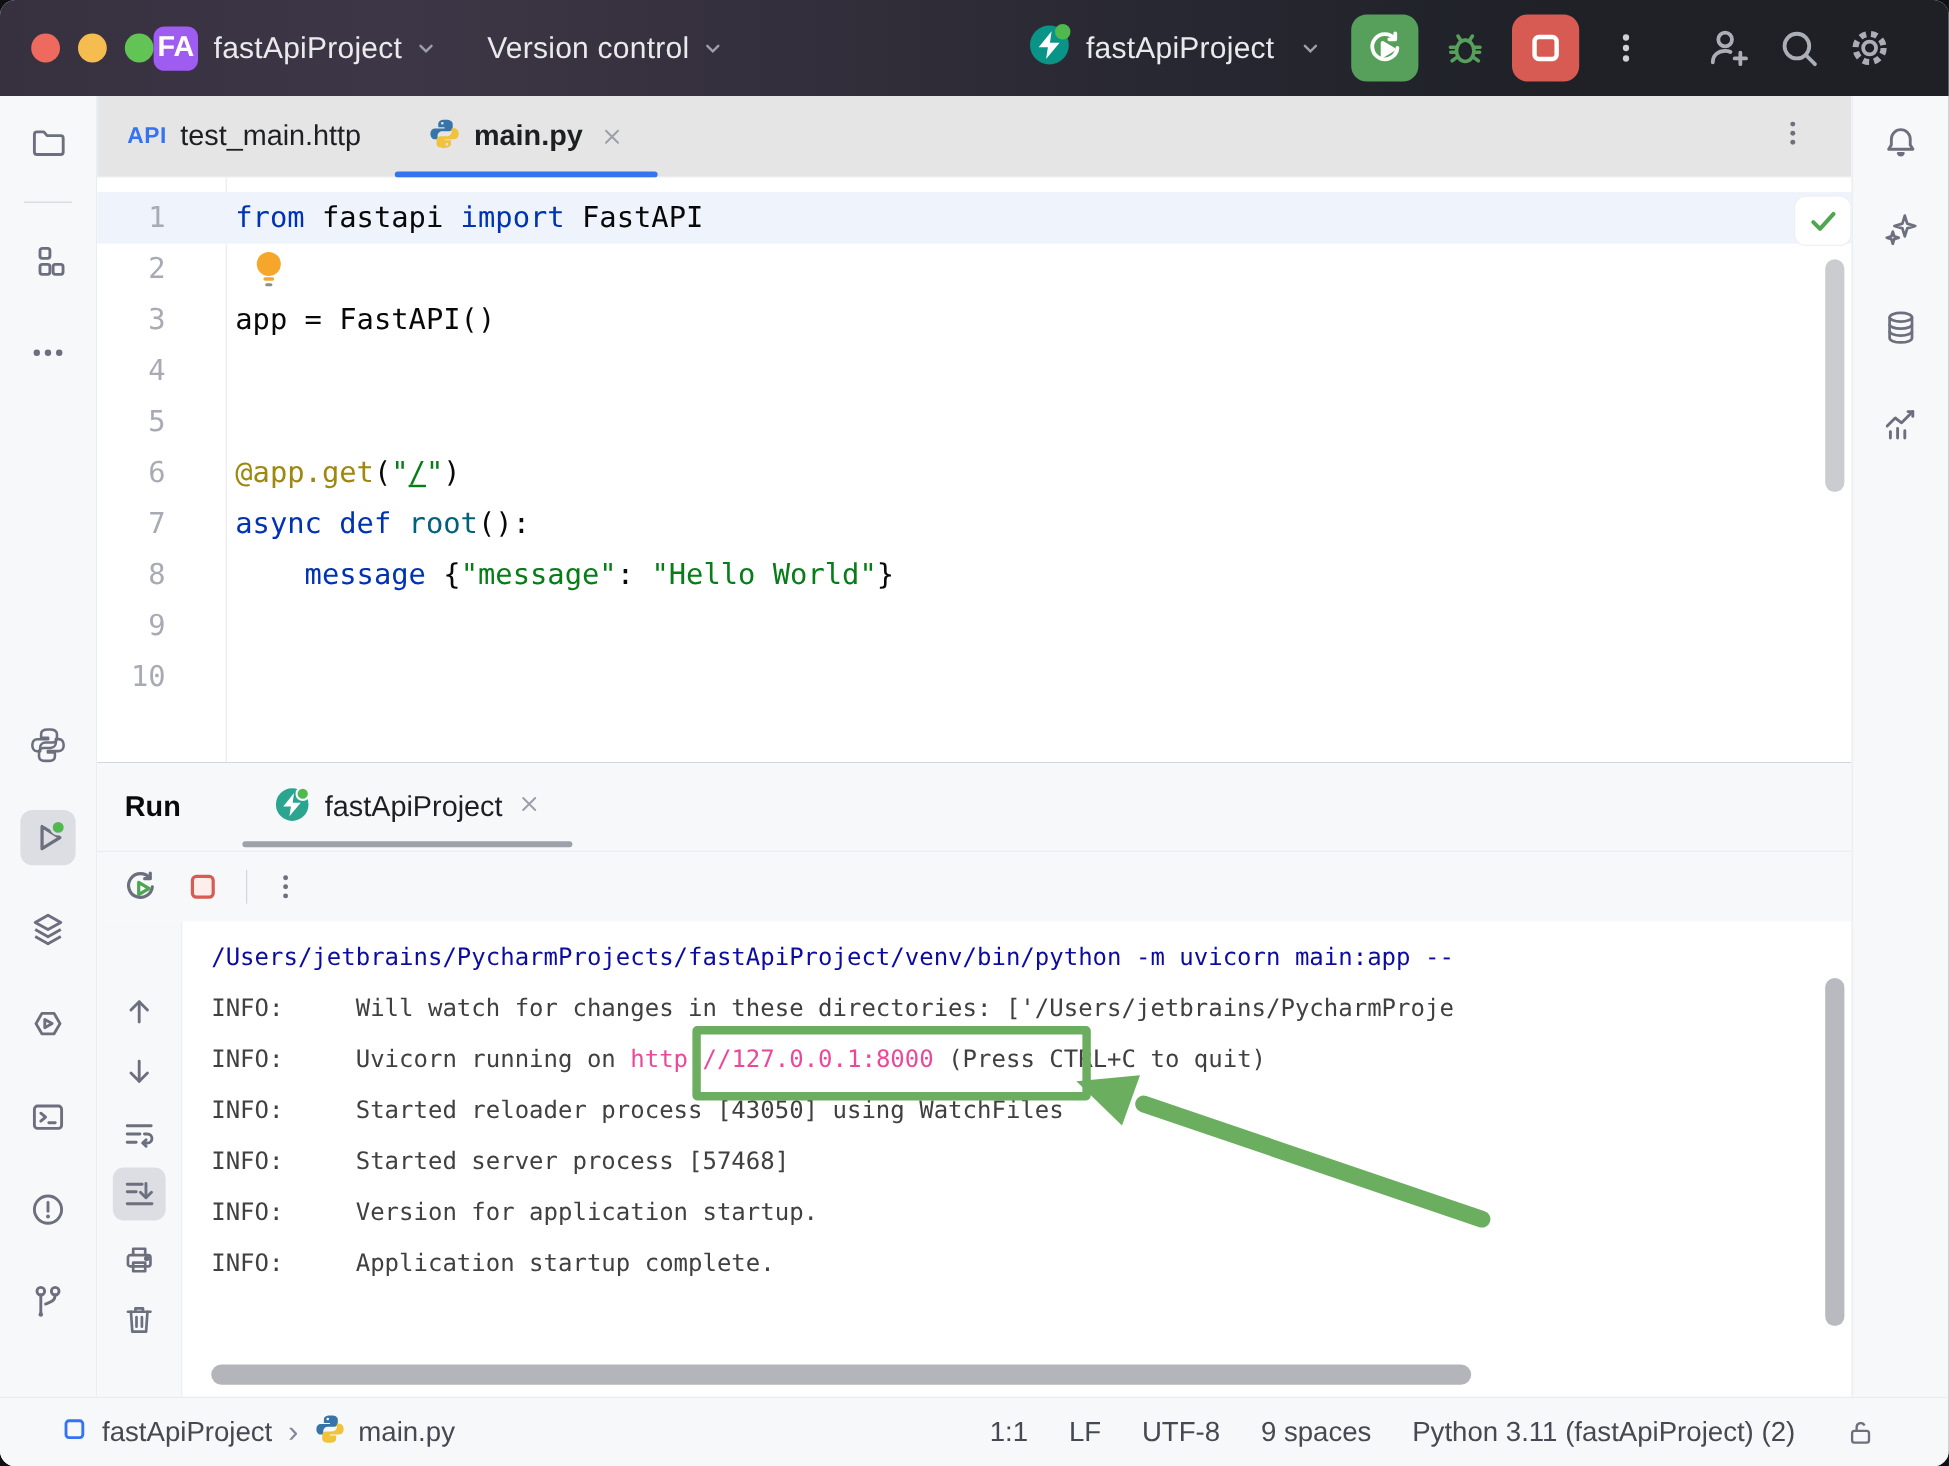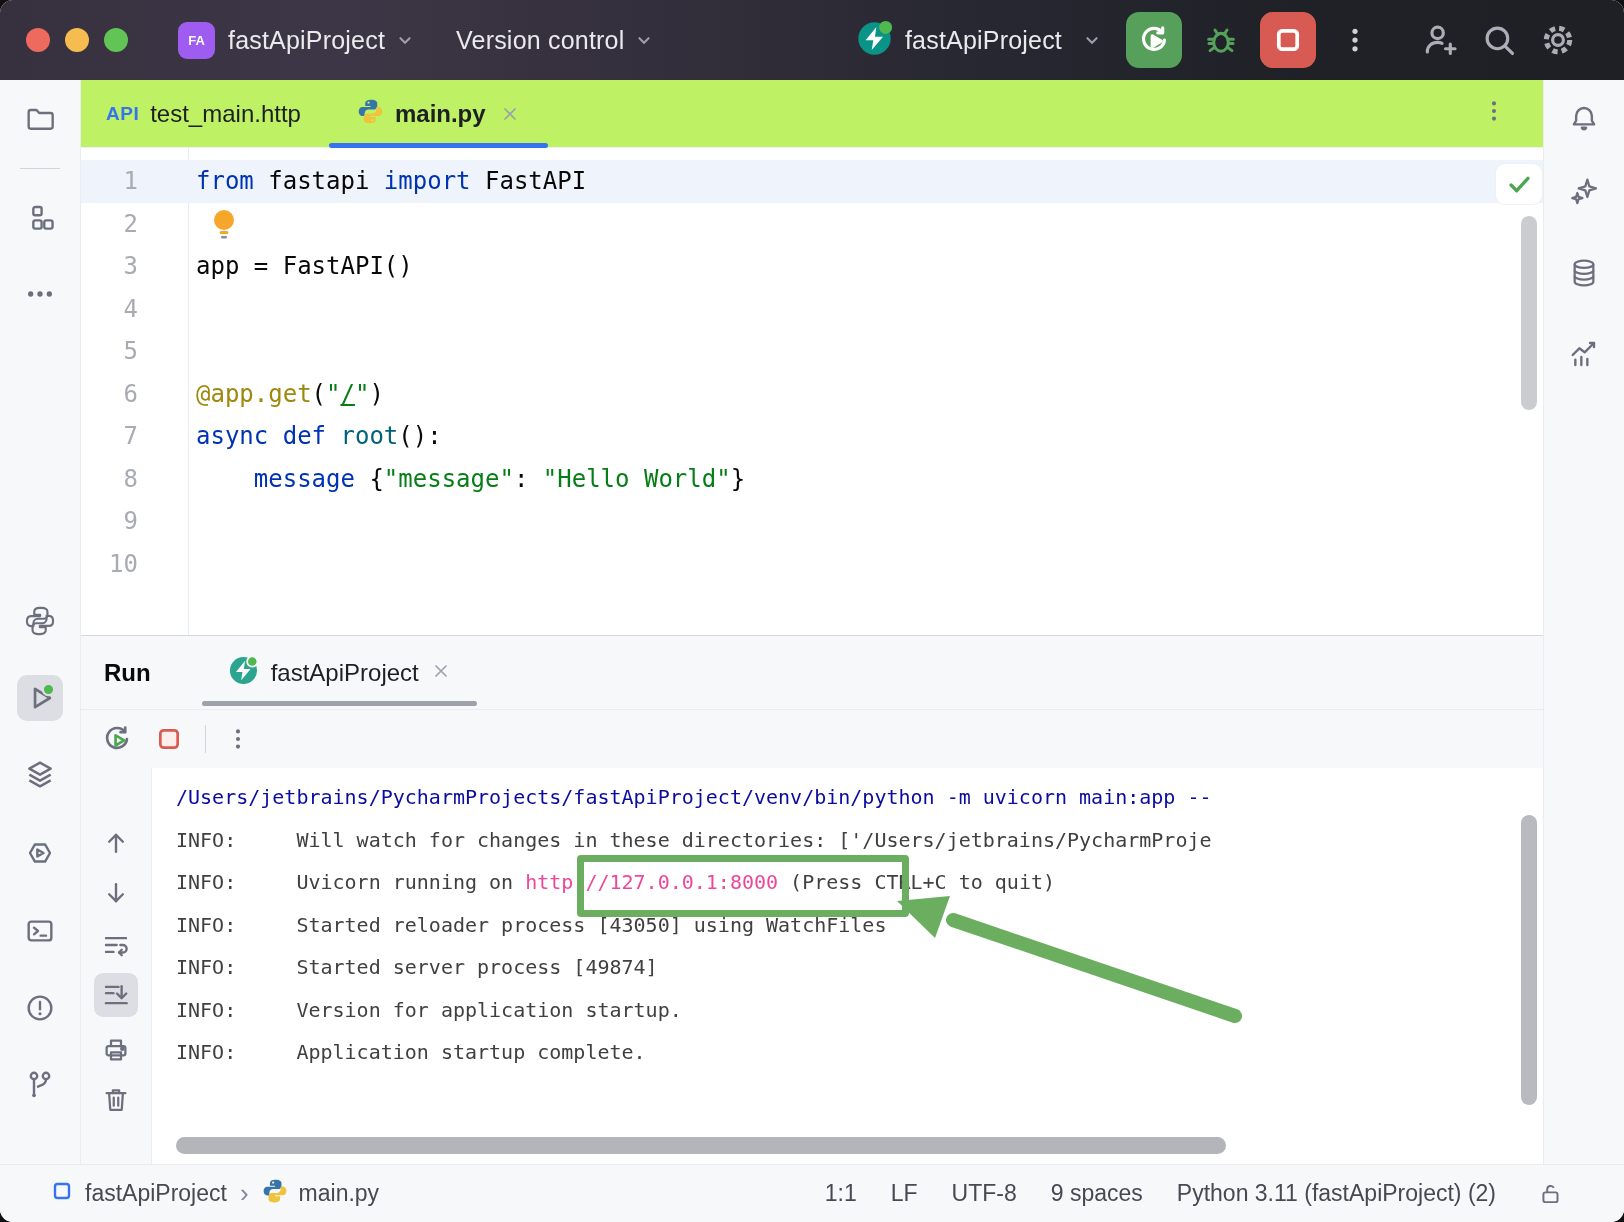--- a/index.html
+++ b/index.html
@@ -4,43 +4,43 @@
 <style>
   html,body{margin:0;padding:0;background:#101013;font-family:"Liberation Sans",sans-serif;}
   .window{position:relative;width:1624px;height:1222px;border-radius:13px;overflow:hidden;background:#fff;}
   
   .titlebar{position:absolute;top:0;left:0;right:0;height:80px;
     background:linear-gradient(90deg,#36303f 0%,#3d3646 20%,#342f3c 40%,#262730 62%,#1f2127 80%,#1e2026 100%);
     display:flex;align-items:center;padding:0 26px 0 26px;box-sizing:border-box;}
   .lights{display:flex;gap:15px;align-items:center;}
   .light{width:24px;height:24px;border-radius:50%;}
   .l-red{background:#ee6a5f}.l-yellow{background:#f5bd4f}.l-green{background:#61c454}
-  .fa-badge{margin-left:50px;width:37px;height:37px;border-radius:9px;background:#9f5cf1;color:#fff;
-    font-size:13px;font-weight:bold;display:flex;align-items:center;justify-content:center;}
+  .fa-badge{width:37px;height:37px;border-radius:9px;background:#9f5cf1;color:#fff;
+    font-size:24px;font-weight:bold;display:flex;align-items:center;justify-content:center;}
   .tb-label{color:#e9eaec;font-size:25px;margin-left:13px;letter-spacing:.2px;}
   .chev{margin-left:9px;display:flex;}
   .vc-label{margin-left:40px;}
   .tb-right{margin-left:auto;display:flex;align-items:center;gap:19px;padding-right:20px;}
   .runcfg{display:flex;align-items:center;gap:10px;margin-right:4px;}
   .tb-btn{width:56px;height:56px;border-radius:13px;display:flex;align-items:center;justify-content:center;}
   .btn-green{background:#57a05b}.btn-red{background:#d75b52}
   .tb-ico{width:40px;height:40px;display:flex;align-items:center;justify-content:center;}
   .gap-l{margin-left:26px}
   
   .main{position:absolute;top:80px;left:0;right:0;bottom:58px;display:flex;}
   .strip{position:relative;background:#f7f8fa;}
   .strip-left{width:80px;border-right:1px solid #ebecf0;}
   .strip-right{width:80px;border-left:1px solid #ebecf0;}
   .strip .s-ico{position:absolute;left:50%;transform:translateX(-50%);width:46px;height:46px;
     display:flex;align-items:center;justify-content:center;border-radius:10px;}
   .s-sel{background:#dcdee3;}
   .strip-divider{position:absolute;left:20px;width:40px;height:1px;background:#d3d5db;}
   .center{position:relative;flex:1;background:#fff;overflow:hidden;}
   
-  .tabbar{position:absolute;top:0;left:0;right:0;height:68px;background:#bef264;border-bottom:1px solid #f0f1f3;
+  .tabbar{position:absolute;top:0;left:0;right:0;height:68px;background:#e5e5e5;border-bottom:1px solid #f0f1f3;
     display:flex;align-items:stretch;padding-left:25px;box-sizing:border-box;}
   .tab{position:relative;display:flex;align-items:center;gap:11px;padding:0 28px;}
   .tab:first-child{padding-left:0;}
   .tab-badge{color:#3574f0;font-size:19px;font-weight:600;letter-spacing:.5px;}
   .tab-label{color:#20222б;color:#1d1f23;font-size:24px;}
   .tab.active .tab-label{font-weight:600;}
   .tab.active::after{content:"";position:absolute;left:0;right:0;bottom:-1px;height:5px;background:#3574f0;border-radius:3px;}
   .tab-close{display:flex;margin-left:3px;}
   .tab-kebab{position:absolute;right:36px;top:18px;}
   
@@ -400,21 +400,21 @@
                 <path d="M10.2 10v6.5M13.8 10v6.5"></path>
             </svg>
           </div>
         </div>
         <div class="console">
           <div class="console-rows" id="console-rows">
               <div class="console-row"><span class="seg-cmd">/Users/jetbrains/PycharmProjects/fastApiProject/venv/bin/python -m uvicorn main:app --</span></div>
               <div class="console-row"><span class="seg-err">INFO:     Will watch for changes in these directories: ['/Users/jetbrains/PycharmProje</span></div>
               <div class="console-row"><span class="seg-err">INFO:     Uvicorn running on </span><span class="seg-lnk">http://127.0.0.1:8000</span><span class="seg-err"> (Press CTRL+C to quit)</span></div>
               <div class="console-row"><span class="seg-err">INFO:     Started reloader process [43050] using WatchFiles</span></div>
-              <div class="console-row"><span class="seg-err">INFO:     Started server process [49874]</span></div>
+              <div class="console-row"><span class="seg-err">INFO:     Started server process [57468]</span></div>
               <div class="console-row"><span class="seg-err">INFO:     Version for application startup.</span></div>
               <div class="console-row"><span class="seg-err">INFO:     Application startup complete.</span></div>
             </div>
           <div class="con-vthumb"></div>
           <div class="con-hthumb"></div>
         </div>
       </div>
     </div>
 
     <aside class="strip strip-right">

